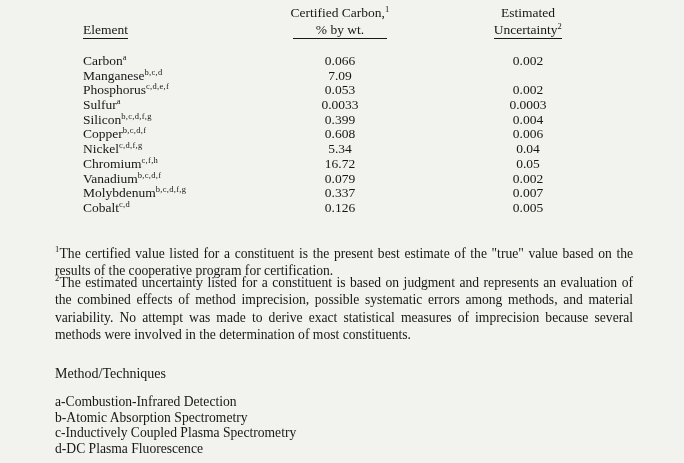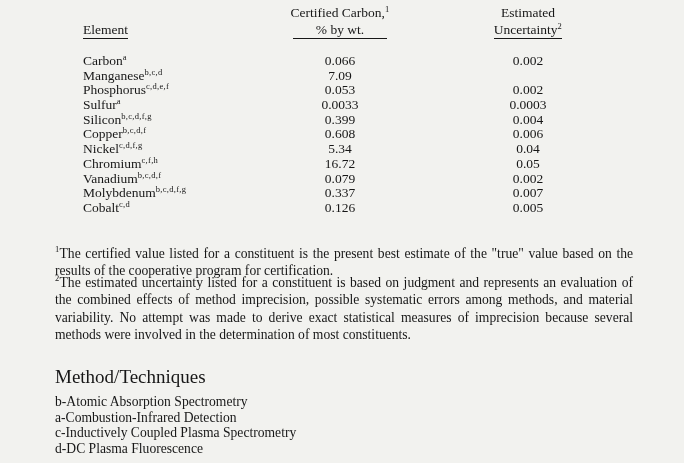--- a/index.html
+++ b/index.html
@@ -49,21 +49,21 @@
     text-align: justify;
   }
   .fn-1 { top: 245px; }
   .fn-2 { top: 274px; }
 
   
   .methods-heading {
     position: absolute;
     left: 55px;
     top: 366px;
-    font-size: 19px;
+    font-size: 14px;
   }
   .methods {
     position: absolute;
     left: 55px;
     top: 394px;
     width: 578px;
     display: grid;
     grid-template-columns: 270px auto;
     font-size: 13.6px;
     line-height: 15.6px;
@@ -162,20 +162,20 @@
   </div>
 
   <p class="fn fn-1"><sup>1</sup><span>The certified value listed for a constituent is the present best estimate of the "true" value based on the results of the cooperative program for certification.</span></p>
 
   <p class="fn fn-2"><sup>2</sup><span>The estimated uncertainty listed for a constituent is based on judgment and represents an evaluation of the combined effects of method imprecision, possible systematic errors among methods, and material variability. No attempt was made to derive exact statistical measures of imprecision because several methods were involved in the determination of most constituents.</span></p>
 
   <div class="methods-heading">Method/Techniques</div>
 
   <div class="methods">
     <div class="mcol">
+      <div>a-Combustion-Infrared Detection</div>
       <div>b-Atomic Absorption Spectrometry</div>
-      <div>a-Combustion-Infrared Detection</div>
       <div>c-Inductively Coupled Plasma Spectrometry</div>
       <div>d-DC Plasma Fluorescence</div>
     </div>
   </div>
 
 </div>
 
 </body></html>

